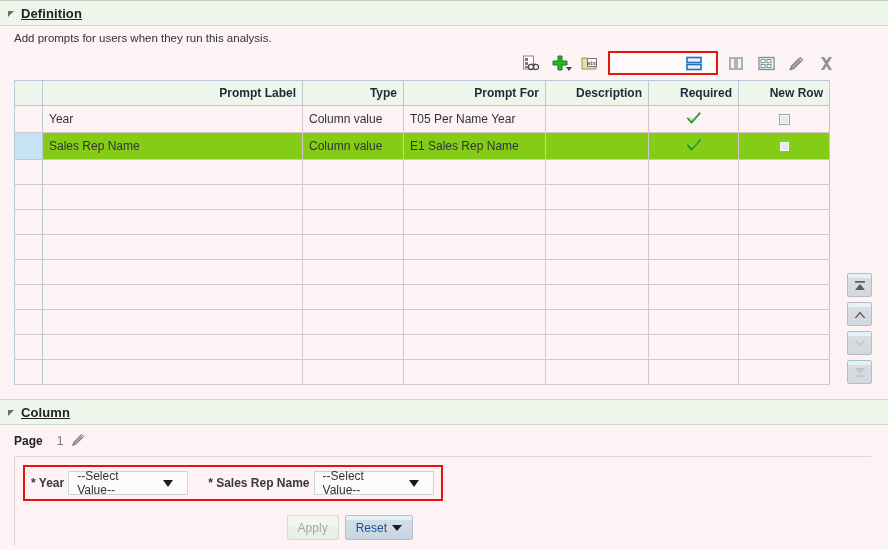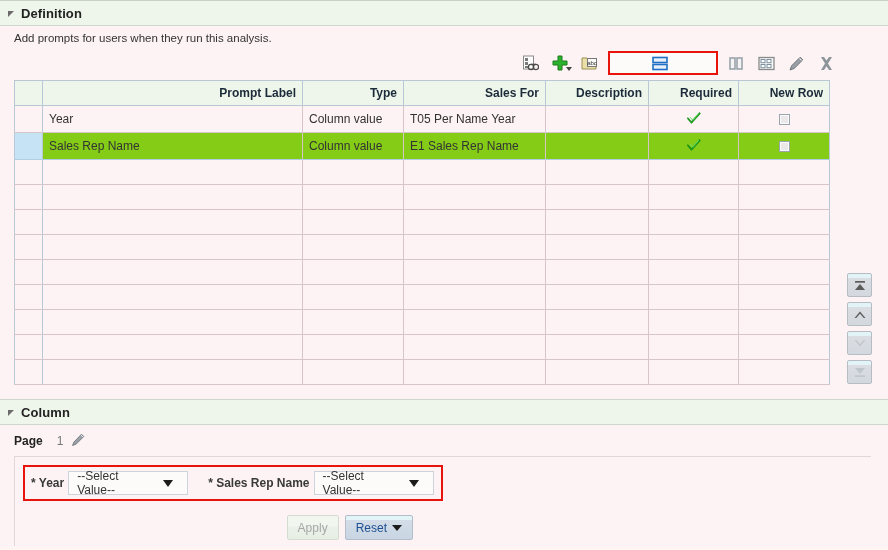--- a/index.html
+++ b/index.html
@@ -29,20 +29,21 @@
     border-top:6px solid #6b6b6b;
     border-right:6px solid transparent;
     border-left:0;
     margin-right:7px;
     margin-top:2px;
     transform:rotate(0deg);
   }
   .sect-title{
     font-weight:bold;font-size:13px;color:#222222;
     letter-spacing:0.1px;
+    text-decoration:underline;
   }
 
   
   .def-body{background:#fdf3f4;position:relative;}
   .hint{
     padding:6px 8px 6px 14px;
     font-size:11.5px;color:#333;
   }
 
   
@@ -148,21 +149,21 @@
     box-sizing:border-box;
     padding-left:6px;
     gap:4px;
     background:#fdf3f4;
   }
   .req-label{font-size:12px;font-weight:bold;color:#3a3a3a;white-space:nowrap;}
   .sel{
     border:1px solid #ccd3da;
     background:#fdfafa;
     height:24px;
-    display:flex;align-items:center;justify-content:center;
+    display:flex;align-items:center;justify-content:flex-end;
     box-sizing:border-box;
     padding:0 14px 0 8px;
     font-size:12px;color:#333;
     cursor:pointer;
     min-width:110px;
   }
   .sel .arw{
     width:0;height:0;margin-left:14px;
     border-left:5px solid transparent;
     border-right:5px solid transparent;
@@ -283,21 +284,21 @@
           <col style="width:142px">
           <col style="width:103px">
           <col style="width:90px">
           <col style="width:91px">
         </colgroup>
         <thead>
           <tr>
             <th class="sel-col"></th>
             <th>Prompt Label</th>
             <th>Type</th>
-            <th>Sales For</th>
+            <th>Prompt For</th>
             <th>Description</th>
             <th>Required</th>
             <th style="border-right:none">New Row</th>
           </tr>
         </thead>
         <tbody>
             <tr>
               <td class="selcell"></td>
               <td class="indent1">Year</td>
               <td>Column value</td>

